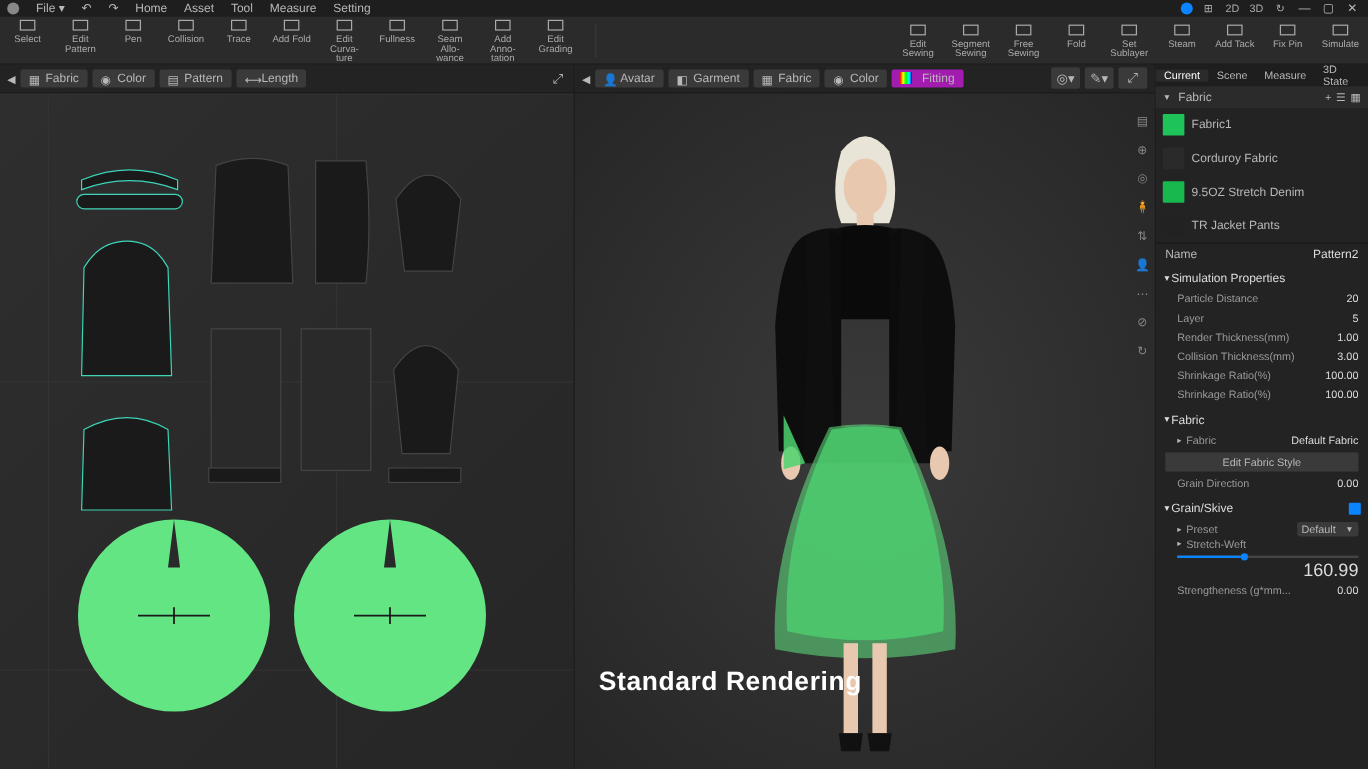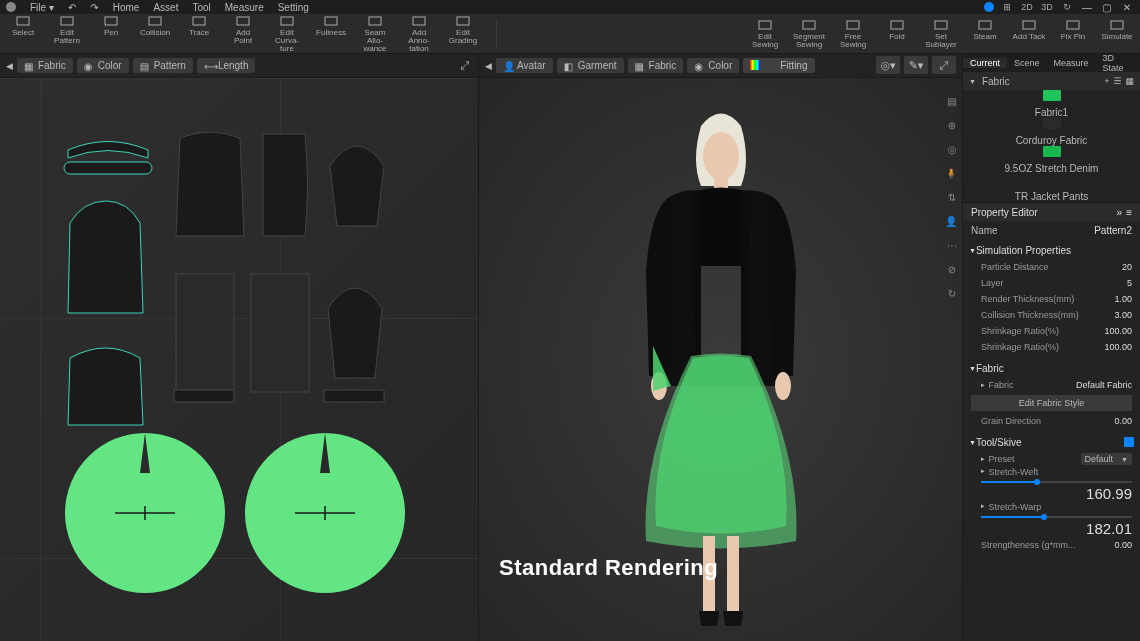--- a/index.html
+++ b/index.html
@@ -34,36 +34,36 @@
 .patterns { position: absolute; inset: 0; }
 .patterns svg { position: absolute; }
 .circle-skirt { fill: #63e584; }
 
 .panel3d { width: 484px; background: #2b2b2b; position: relative; display: flex; flex-direction: column; border-left: 1px solid #1a1a1a; }
 .canvas3d { flex: 1; background: radial-gradient(ellipse at center, #3a3a3a 0%, #262626 100%); position: relative; overflow: hidden; }
 .avatar { position: absolute; left: 50%; top: 18px; transform: translateX(-50%); width: 240px; height: 540px; }
 .render-label { position: absolute; bottom: 60px; left: 20px; color: #fff; font-size: 22px; font-weight: 600; letter-spacing: 0.5px; }
 .view-controls { position: absolute; top: 2px; right: 6px; display: flex; gap: 4px; }
 .view-controls .vc { width: 24px; height: 18px; background: #3a3a3a; border-radius: 2px; display: flex; align-items: center; justify-content: center; cursor: pointer; }
-.fitting-chip { display: flex; align-items: flex-start; gap: 20px; background: #404040; padding: 2px 7px; border-radius: 2px; font-size: 10px; }
+.fitting-chip { display: flex; align-items: flex-start; gap: 8px; background: #a21caf; padding: 2px 7px; border-radius: 2px; font-size: 10px; }
 .fitting-swatch { width: 10px; height: 10px; background: linear-gradient(90deg,#f00,#ff0,#0f0,#0ff,#00f); }
 
 .right-panel { width: 178px; background: #232323; display: flex; flex-direction: column; border-left: 1px solid #1a1a1a; }
 .rp-tabs { height: 18px; background: #1e1e1e; display: flex; align-items: center; font-size: 9px; }
 .rp-tab { padding: 0 7px; cursor: pointer; }
 .rp-tab.active { color: #fff; background: #2b2b2b; }
 
 .fabric-section { border-bottom: 1px solid #1a1a1a; }
 .fabric-header { height: 18px; display: flex; align-items: center; padding: 0 6px; gap: 6px; background: #2b2b2b; font-size: 10px; }
 .fabric-header .actions { margin-left: auto; display: flex; gap: 4px; }
 .fabric-header .actions span { cursor: pointer; font-size: 9px; }
 .fabric-list { position: relative; }
 .side-icons { position: absolute; left: -18px; top: 0; width: 18px; display: flex; flex-direction: column; gap: 10px; padding-top: 4px; }
 .side-icons div { width: 14px; height: 14px; display: flex; align-items: center; justify-content: center; font-size: 10px; color: #888; cursor: pointer; }
-.fabric-item { height: 28px; display: flex; align-items: center; padding: 0 6px; gap: 6px; cursor: pointer; font-size: 10px; flex-direction: column; }
+.fabric-item { height: 28px; display: flex; align-items: center; padding: 0 6px; gap: 6px; cursor: pointer; font-size: 10px; }
 .swatch { width: 18px; height: 18px; border-radius: 1px; }
 .sw-green { background: #1ec45a; }
 .sw-dark { background: #2a2a2a; }
 .sw-green2 { background: #18b84f; }
 .sw-dark2 { background: #222; }
 
 .prop-editor { flex: 1; overflow: auto; }
 .prop-header { height: 18px; background: #2b2b2b; padding: 0 8px; display: flex; align-items: center; font-size: 10px; color: #ddd; }
 .prop-row { height: 18px; display: flex; align-items: center; padding: 0 8px; font-size: 10px; }
 .prop-row .label { flex: 1; }
@@ -150,21 +150,21 @@
           </svg>
         </div>
         <div class="tlabel">Trace</div>
       </div>
       <div class="tool">
         <div class="ticon">
           <svg width="16" height="12" viewBox="0 0 16 12">
             <rect x="2" y="2" width="12" height="8"></rect>
           </svg>
         </div>
-        <div class="tlabel">Add Point</div>
+        <div class="tlabel">Add Fold</div>
       </div>
       <div class="tool">
         <div class="ticon">
           <svg width="16" height="12" viewBox="0 0 16 12">
             <rect x="2" y="2" width="12" height="8"></rect>
           </svg>
         </div>
         <div class="tlabel">Edit Curva-<br>ture</div>
       </div>
       <div class="tool">
@@ -463,27 +463,20 @@
             <span>9.5OZ Stretch Denim</span>
           </div>
           <div class="fabric-item">
             <div class="swatch sw-dark2"></div>
             <span>TR Jacket Pants</span>
           </div>
         </div>
     </div>
 
     <div class="prop-editor">
-      <div class="prop-header">
-        <span>Property Editor</span>
-        <span style="margin-left:auto;display:flex;gap:4px">
-          <span>»</span>
-          <span>≡</span>
-        </span>
-      </div>
       <div class="prop-row">
         <span class="label">Name</span>
         <span class="value">Pattern2</span>
       </div>
 
       <div class="prop-section">
         <div class="prop-section-head">
             <span class="tri">▼</span>
             <span>Simulation Properties</span>
           </div>
@@ -528,21 +521,21 @@
         <div class="edit-style-btn">Edit  Fabric Style</div>
         <div class="prop-field">
           <span class="label">Grain Direction</span>
           <span class="value">0.00</span>
         </div>
       </div>
 
       <div class="prop-section">
         <div class="prop-section-head">
           <span class="tri">▼</span>
-            <span>Tool/Skive</span>
+            <span>Grain/Skive</span>
           <div class="checkbox" style="margin-left:auto"></div>
         </div>
         <div class="prop-field">
           <span class="tri" style="margin-right:4px">▸</span>
           <span class="label">Preset</span>
           <div class="select-box">
               <span>Default</span>
               <span class="tri">▼</span>
             </div>
         </div>
@@ -550,31 +543,20 @@
           <div style="display:flex">
               <span class="tri" style="margin-right:4px">▸</span>
               <span class="label">Stretch-Weft</span>
             </div>
           <div class="track">
               <div class="fill" style="width:35%"></div>
               <div class="thumb" style="left:35%"></div>
             </div>
           <div class="val">160.99</div>
         </div>
-        <div class="slider-row">
-          <div style="display:flex">
-              <span class="tri" style="margin-right:4px">▸</span>
-              <span class="label">Stretch-Warp</span>
-            </div>
-          <div class="track">
-              <div class="fill" style="width:40%"></div>
-              <div class="thumb" style="left:40%"></div>
-            </div>
-          <div class="val">182.01</div>
-        </div>
         <div class="prop-field">
           <span class="label">Strengtheness  (g*mm...</span>
           <span class="value">0.00</span>
         </div>
       </div>
     </div>
   </div>
 
 </div>
 

